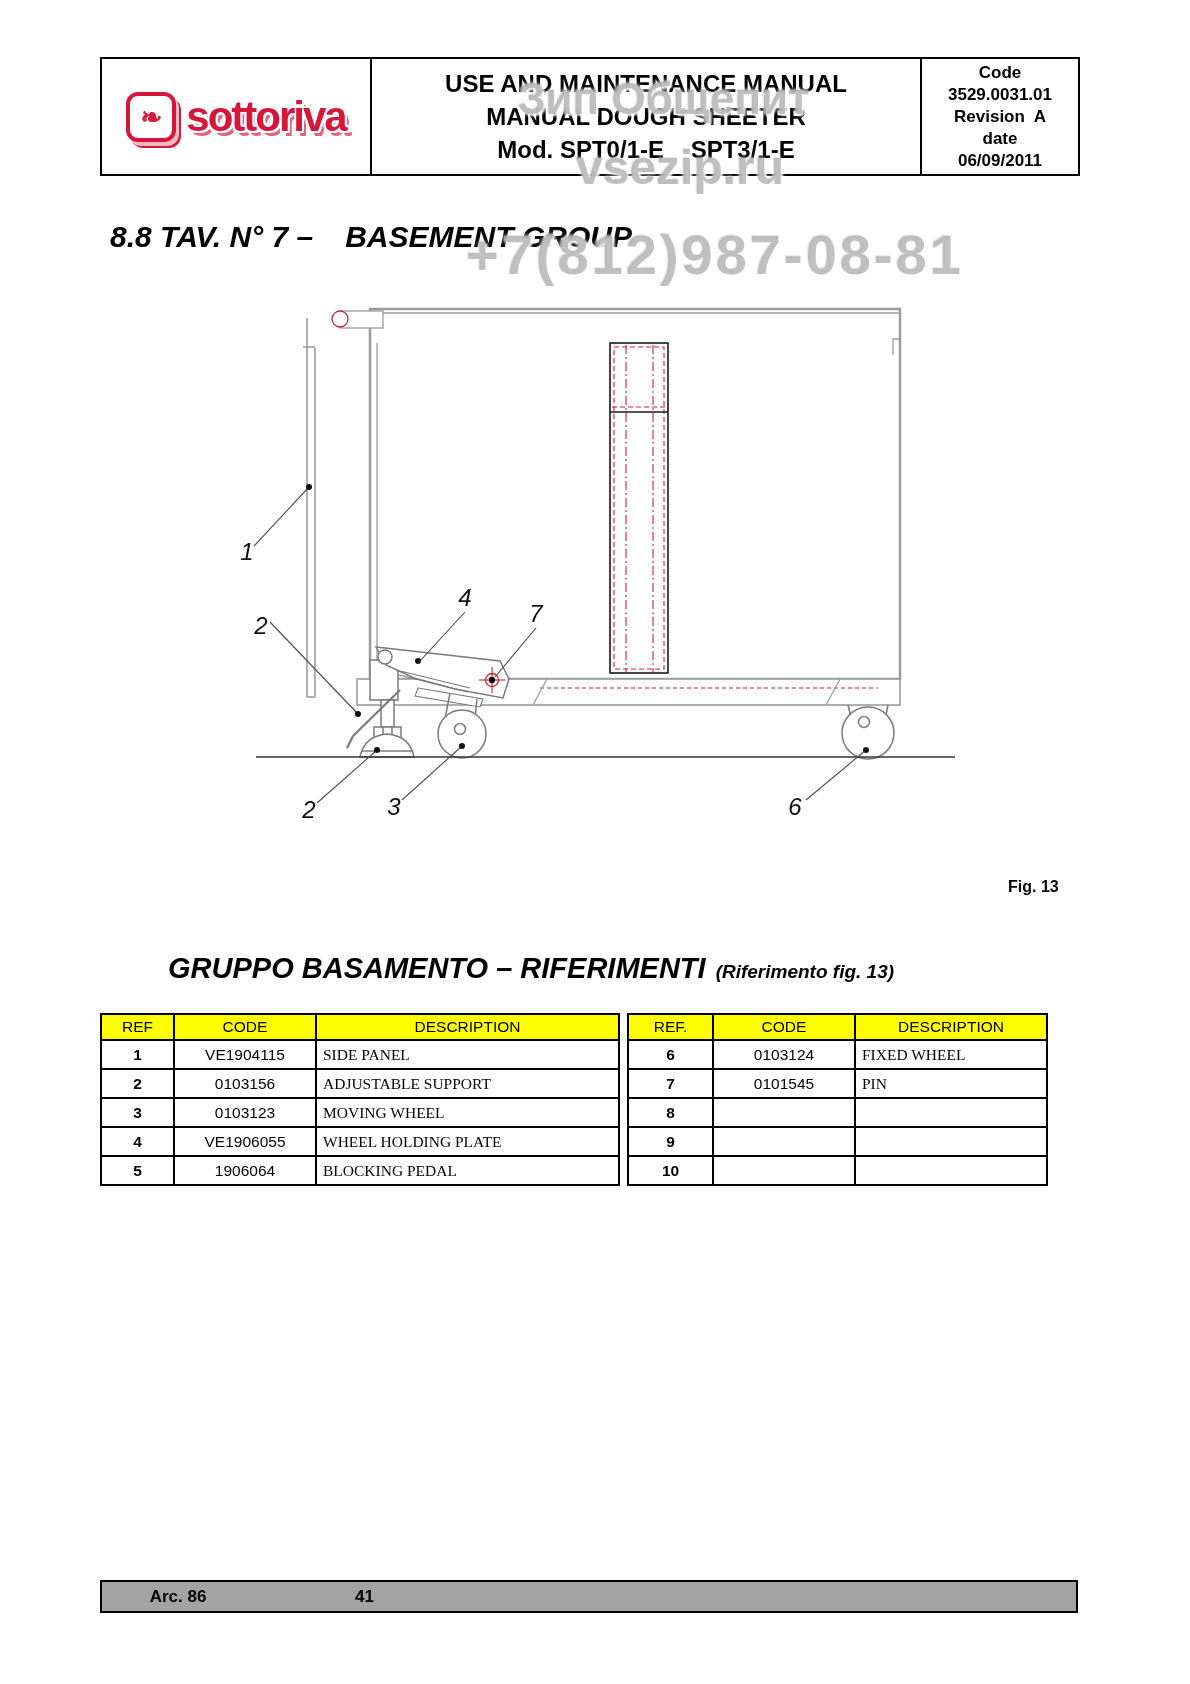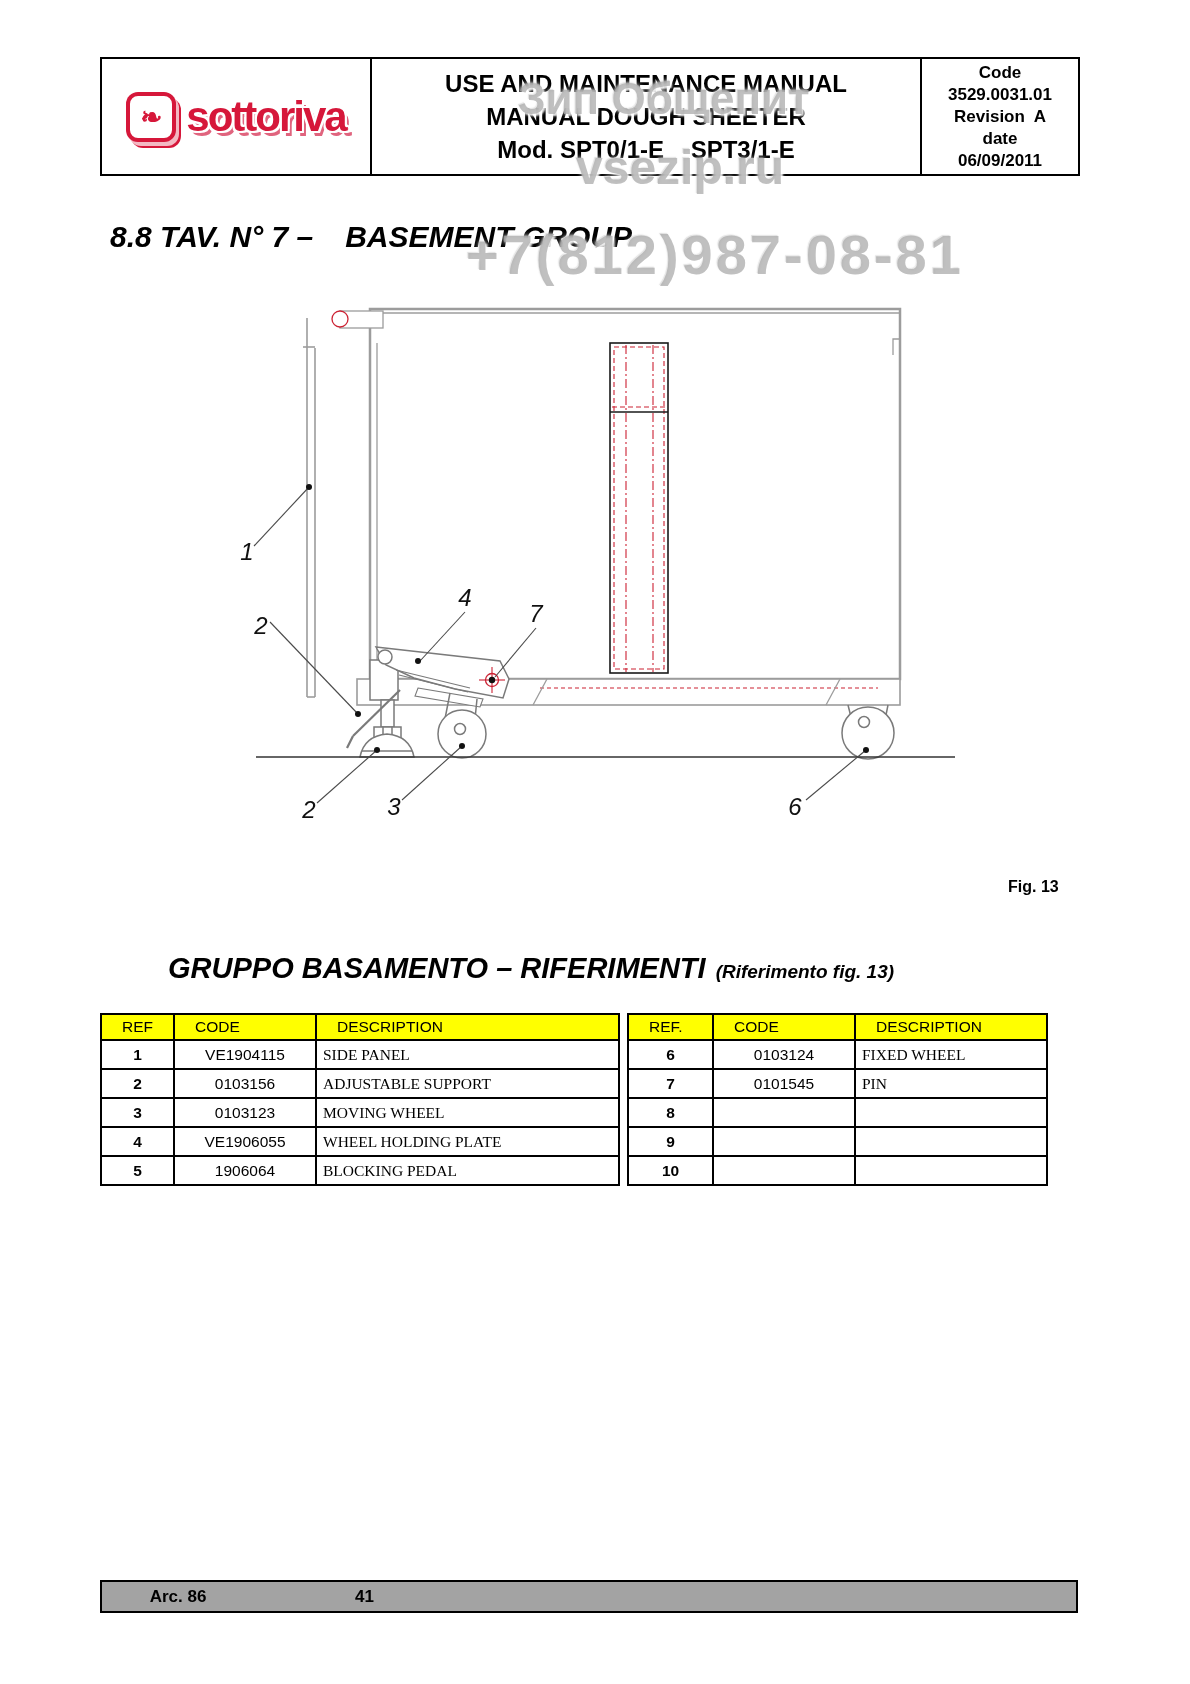--- a/index.html
+++ b/index.html
@@ -48,21 +48,21 @@
   
   .refs-title{position:absolute;left:168px;top:952px;display:flex;align-items:baseline;gap:10px;}
   .refs-title .big{font-size:29px;font-weight:bold;font-style:italic;}
   .refs-title .small{font-size:19px;font-weight:bold;font-style:italic;}
 
   
   .tables{position:absolute;left:100px;top:1013px;display:flex;gap:7px;align-items:flex-start;}
   table.parts{border-collapse:collapse;table-layout:fixed;}
   table.parts td{border:2px solid #000;height:27px;font-size:15.5px;padding:0 6px;
                  overflow:hidden;white-space:nowrap;background:#fff;}
-  table.parts tr.hdr td{background:#ffff00;height:24px;padding:0 20px;}
+  table.parts tr.hdr td{background:#ffff00;height:24px;text-align:center;padding:0 20px;}
   td.ref{text-align:center;font-weight:bold;}
   td.code{text-align:center;}
   td.desc{text-align:left;font-family:Liberation Serif, serif;}
   td.ghost{border:none;background:transparent;}
 
   
   .footer-bar{position:absolute;left:100px;top:1580px;width:974px;height:29px;
               border:2px solid #000;display:flex;background:#a3a3a3;}
   .footer-cell{display:flex;align-items:center;justify-content:center;font-size:17px;
                font-weight:bold;white-space:pre;}

